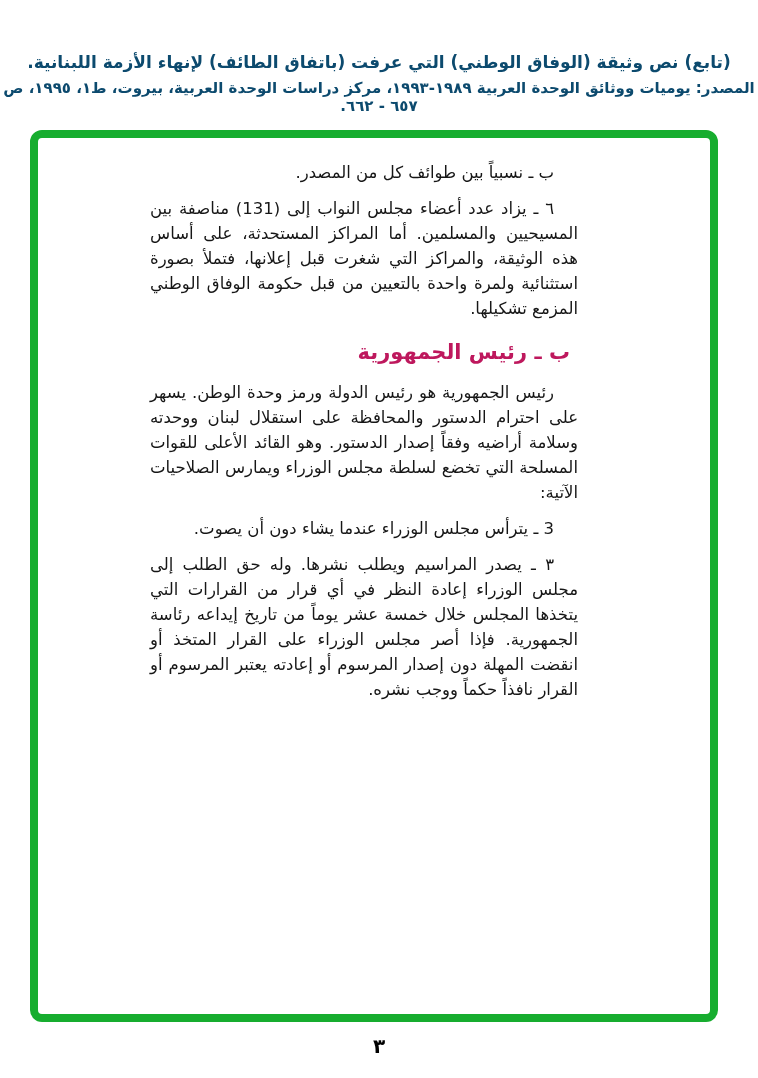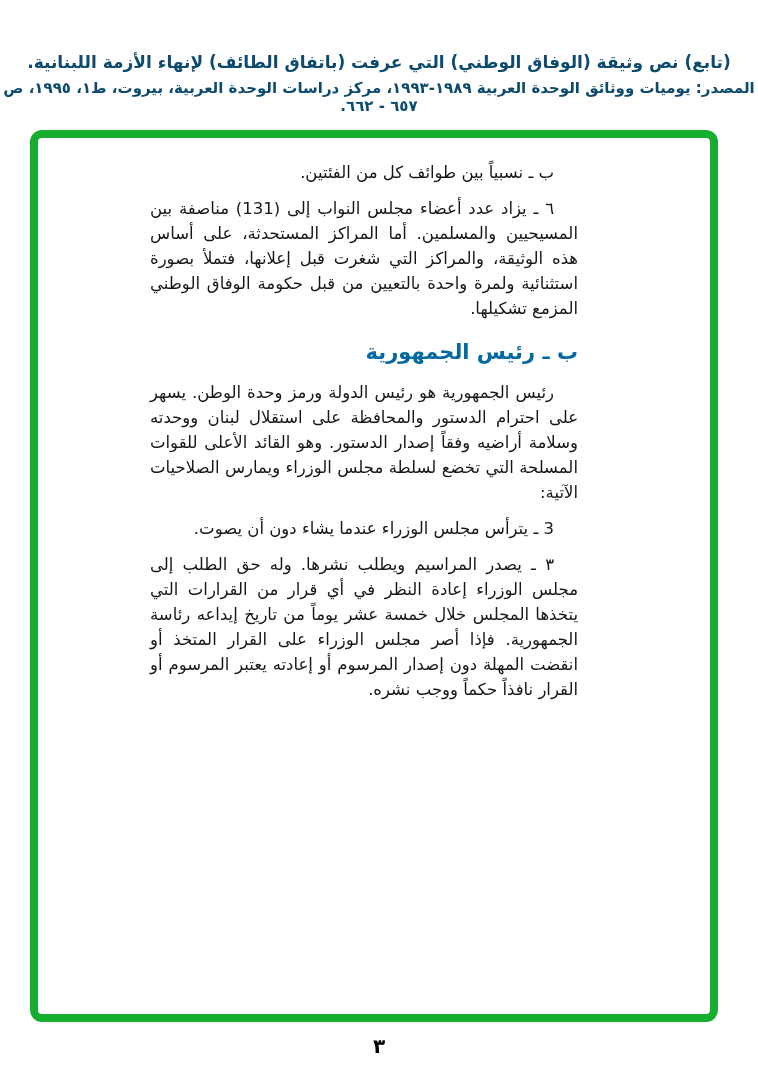--- a/index.html
+++ b/index.html
@@ -68,22 +68,22 @@
   }
   .content p{
     margin:0 0 11px 0;
   }
   .content p.indent{
     text-indent:24px;
   }
   .section-heading{
     font-size:21px;
     font-weight:bold;
-    color:#0369a1;
-    margin:16px 0 13px 0;
+    color:#be185d;
+    margin:16px 8px 13px 0;
     text-align:right;
     line-height:30px;
   }
   
   .page-number{
     position:absolute;
     top:1034px;
     left:0;
     width:100%;
     text-align:center;
@@ -98,21 +98,21 @@
 <div class="page">
 
   <header class="doc-header">
     <div class="doc-title">(تابع) نص وثيقة (الوفاق الوطني) التي عرفت (باتفاق الطائف) لإنهاء الأزمة اللبنانية.</div>
     <div class="doc-source">المصدر: يوميات ووثائق الوحدة العربية ١٩٨٩-١٩٩٣، مركز دراسات الوحدة العربية، بيروت، ط١، ١٩٩٥، ص ٦٥٧ - ٦٦٢.</div>
   </header>
 
   <div class="frame">
     <div class="content">
 
-      <p class="item indent">ب ـ نسبياً بين طوائف كل من الفئتين.</p>
+      <p class="item indent">ب ـ نسبياً بين طوائف كل من المصدر.</p>
 
 
       <p class="item indent">٦ ـ يزاد عدد أعضاء مجلس النواب إلى (131) مناصفة بين المسيحيين والمسلمين. أما المراكز المستحدثة، على أساس هذه الوثيقة، والمراكز التي شغرت قبل إعلانها، فتملأ بصورة استثنائية ولمرة واحدة بالتعيين من قبل حكومة الوفاق الوطني المزمع تشكيلها.</p>
 
 
       <h2 class="section-heading">ب ـ رئيس الجمهورية</h2>
 
       <p class="paragraph indent">رئيس الجمهورية هو رئيس الدولة ورمز وحدة الوطن. يسهر على احترام الدستور والمحافظة على استقلال لبنان ووحدته وسلامة أراضيه وفقاً إصدار الدستور. وهو القائد الأعلى للقوات المسلحة التي تخضع لسلطة مجلس الوزراء ويمارس الصلاحيات الآتية:</p>
 
       <p class="item indent">3 ـ يترأس مجلس الوزراء عندما يشاء دون أن يصوت.</p>

